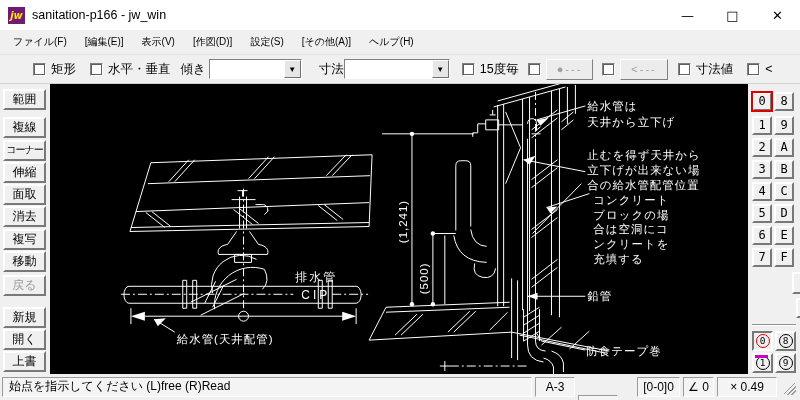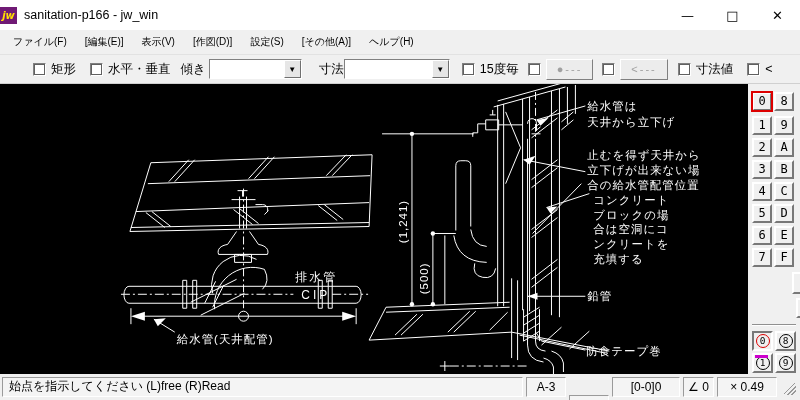--- a/index.html
+++ b/index.html
@@ -2,21 +2,21 @@
 <html><head>
 <meta charset="utf-8">
 <style>
   * { margin:0; padding:0; box-sizing:border-box; }
   html,body { width:800px; height:400px; overflow:hidden; }
   body { font-family:"Liberation Sans","DejaVu Sans",sans-serif; background:#f0f0f0; }
   .window { position:relative; width:800px; height:400px; background:#f0f0f0; }
 
   
   .titlebar { height:30px; background:#ffffff; display:flex; align-items:center; }
-  .app-icon { width:17px; height:17px; background:#701a75; color:#ffe000;
+  .app-icon { width:17px; height:17px; margin-left:8px; background:#701a75; color:#ffe000;
               font:italic bold 10px "DejaVu Sans",sans-serif; display:flex; align-items:center; justify-content:center; }
   .title-text { margin-left:7px; font-size:12.5px; color:#000; }
   .win-controls { margin-left:auto; display:flex; height:30px; }
   .win-btn { width:45px; height:30px; display:flex; align-items:center; justify-content:center;
              font-size:13px; color:#000; font-family:"DejaVu Sans",sans-serif; }
 
   
   .menubar { height:25px; background:#f0f0f0; display:flex; align-items:center; padding-left:4px;
              border-bottom:1px solid #e2e2e2; }
   .menu-item { padding:0 9px; font-size:10px; color:#000; }
@@ -120,20 +120,34 @@
     <input type="checkbox" class="cb" style="margin-left: 9px;">
     <div class="tb-btn-dis">&lt;---</div>
     <input type="checkbox" class="cb" style="margin-left: 10px;">
     <span class="tb-lab">寸法値</span>
     <input type="checkbox" class="cb" style="margin-left: 14px;">
     <span class="tb-lab">&lt;</span>
   </div>
 
   <div class="main">
 
+    <div class="left-bar">
+      <div class="lt-btn" style="top:5px;">範囲</div>
+      <div class="lt-btn" style="top:33px;">複線</div>
+      <div class="lt-btn lt-narrow" style="top:56px;">コーナー</div>
+      <div class="lt-btn" style="top:78px;">伸縮</div>
+      <div class="lt-btn" style="top:100px;">面取</div>
+      <div class="lt-btn" style="top:122px;">消去</div>
+      <div class="lt-btn" style="top:145px;">複写</div>
+      <div class="lt-btn" style="top:167px;">移動</div>
+      <div class="lt-btn lt-disabled" style="top:191px;">戻る</div>
+      <div class="lt-btn" style="top:223px;">新規</div>
+      <div class="lt-btn" style="top:245px;">開く</div>
+      <div class="lt-btn" style="top:267px;">上書</div>
+    </div>
 
     <div class="canvas-wrap">
       <svg width="698" height="290" viewBox="0 0 698 291">
         <g stroke="#ffffff" stroke-width="1" fill="none">
 
           <path d="M100,79 L322,71 L319,143 L79,148 Z"></path>
           <path d="M319,139 L80,144"></path>
           <path d="M97,100 L320,92"></path>
           <path d="M85,128 L319,119"></path>
 
@@ -303,19 +317,19 @@
         <span class="circ">9</span>
       </div>
 
     </div>
   </div>
 
   <div class="statusbar">
     <div class="sb-box sb-msg">始点を指示してください  (L)free  (R)Read</div>
     <div class="sb-box" style="width:40px;">A-3</div>
     <div class="sb-box" style="width:40px;margin-top:36px;">S=1/1</div>
-    <div class="sb-box" style="width:68px;">[0-0]0</div>
+    <div class="sb-box" style="width:43px;margin-left:16px;">[0-0]0</div>
     <div class="sb-box" style="width:31px;">∠ 0</div>
     <div class="sb-box" style="width:60px;">× 0.49</div>
     <div class="sb-grip"></div>
   </div>
 
 </div>
 
 </body></html>

